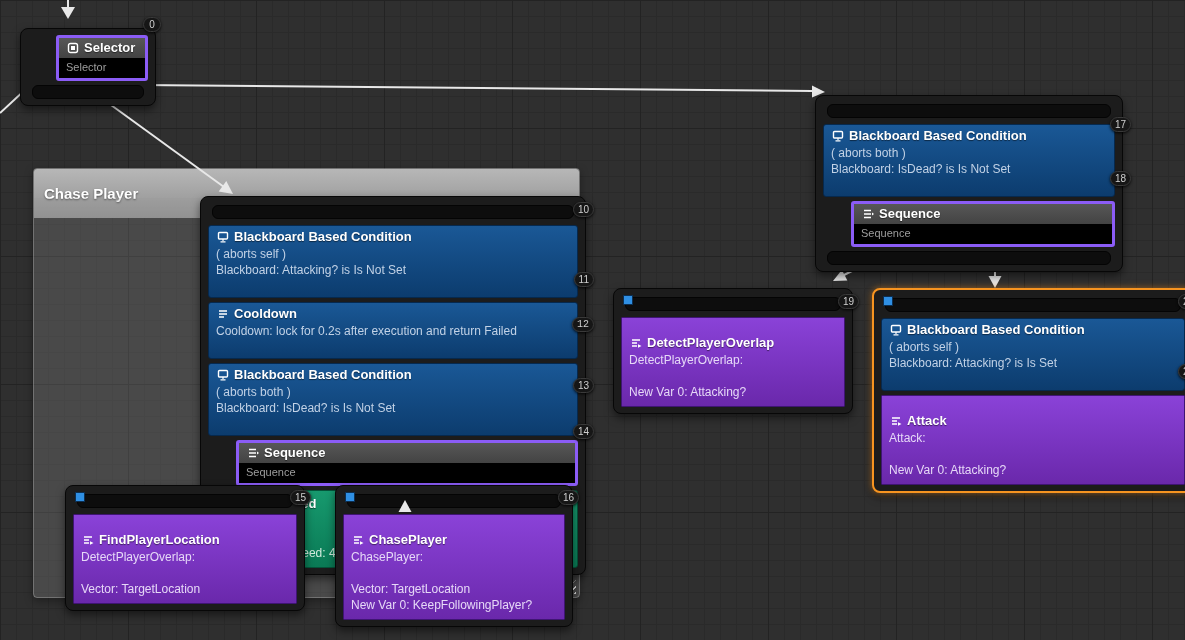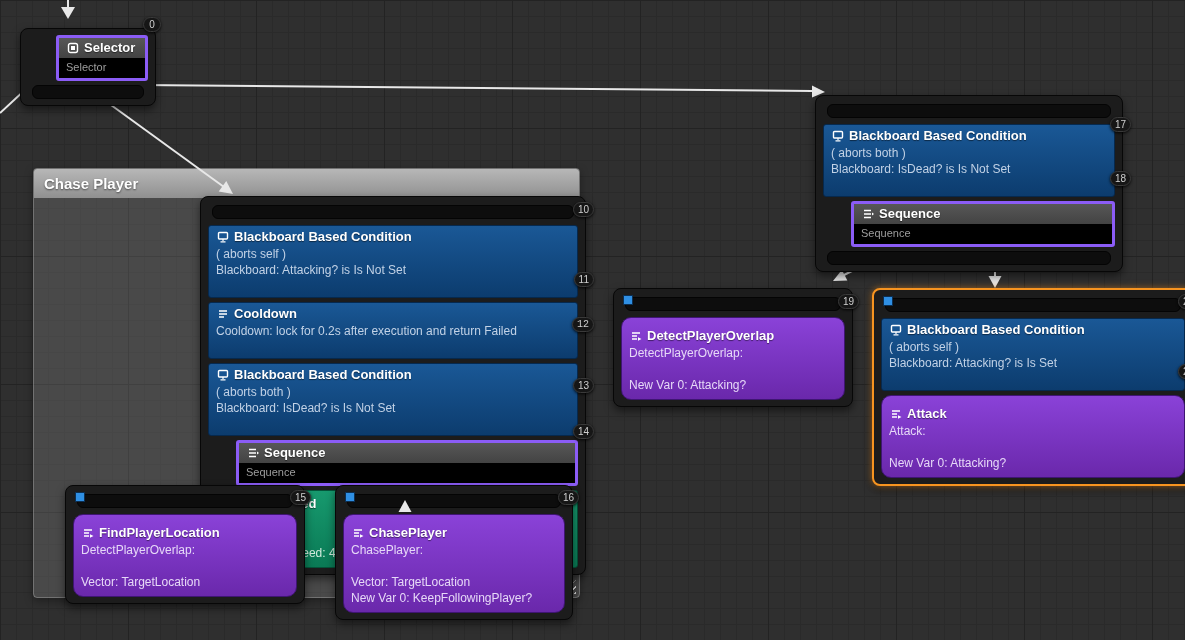--- a/index.html
+++ b/index.html
@@ -15,21 +15,21 @@
     background-size:128px 128px,128px 128px,16px 16px,16px 16px;
   }
   svg.wires{position:absolute;left:0;top:0;z-index:2;pointer-events:none;}
   svg.wires-over{position:absolute;left:0;top:0;z-index:30;pointer-events:none;}
   .wires line{stroke:#e8e8e8;stroke-width:2;}
   .wires polygon,.wires-over polygon{fill:#e8e8e8;}
 
   
   .comment{position:absolute;left:33px;top:168px;width:545px;height:428px;z-index:1;
     border:1px solid rgba(170,170,170,.55);border-radius:4px;box-shadow:0 3px 8px rgba(0,0,0,.35);}
-  .comment-title{height:29px;display:flex;align-items:center;padding:0 10px;
+  .comment-title{height:29px;display:flex;align-items:center;padding:10px 10px;
     background:linear-gradient(180deg,#b7b7b7,#909090);color:#fff;font-size:15px;font-weight:bold;
     text-shadow:0 1px 2px rgba(0,0,0,.55);border-radius:3px 3px 0 0;}
   .comment-body{position:absolute;top:29px;left:0;right:0;bottom:0;background:rgba(150,150,150,.26);}
   .grip{position:absolute;right:3px;bottom:3px;width:14px;height:14px;z-index:3;
     background:repeating-linear-gradient(135deg,#d0d0d0 0 1.5px,transparent 1.5px 4.5px);
     clip-path:polygon(100% 0,100% 100%,0 100%);}
 
   
   .node{position:absolute;z-index:10;background:#1c1c1c;border:1px solid #070707;border-radius:8px;
     padding:6px 7px;box-shadow:0 4px 9px rgba(0,0,0,.5);}
@@ -43,22 +43,22 @@
   .mark{position:absolute;width:8px;height:8px;left:1px;top:1px;background:#2f8fe3;border:1px solid #0c2f52;}
 
   .block-title{font-size:13px;font-weight:bold;color:#fff;display:flex;align-items:center;gap:5px;
     line-height:18px;text-shadow:0 1px 1px rgba(0,0,0,.5);white-space:nowrap;}
   .block-line{font-size:12px;line-height:16px;white-space:nowrap;}
   .blank{height:16px;}
   .ic{display:inline-flex;width:13px;height:13px;align-items:center;justify-content:center;flex:0 0 auto;}
 
   .dec{background:linear-gradient(180deg,#1a5896,#0c3c6e);border:1px solid #06294e;border-radius:3px;
     padding:2px 7px 19px;margin-bottom:4px;color:#c2d2e6;}
-  .task{background:linear-gradient(180deg,#8a42d8,#6a28ab);border:1px solid #3f1573;border-radius:10px;
-    padding:9px 7px 6px;color:#e6d8f7;}
+  .task{background:linear-gradient(180deg,#8a42d8,#6a28ab);border:1px solid #3f1573;border-radius:1px;
+    padding:16px 7px 6px;color:#e6d8f7;}
   .svc{background:linear-gradient(180deg,#17996e,#0a7a55);border:1px solid #05543a;border-radius:3px;
     padding:4px 7px 6px;color:#d4ecdf;margin-left:16px;position:relative;}
   .comp{background:#000000;border:3px solid #8b5cf6;border-radius:3px;overflow:hidden;margin-bottom:4px;margin-left:28px;}
   .comp-head{background:linear-gradient(180deg,#575757,#434343);padding:1px 7px;}
   .comp-sub{padding:1px 7px 3px;color:#9d9d9d;font-size:11px;line-height:16px;}
 </style>
 </head>
 <body>
 
 <div class="canvas">

